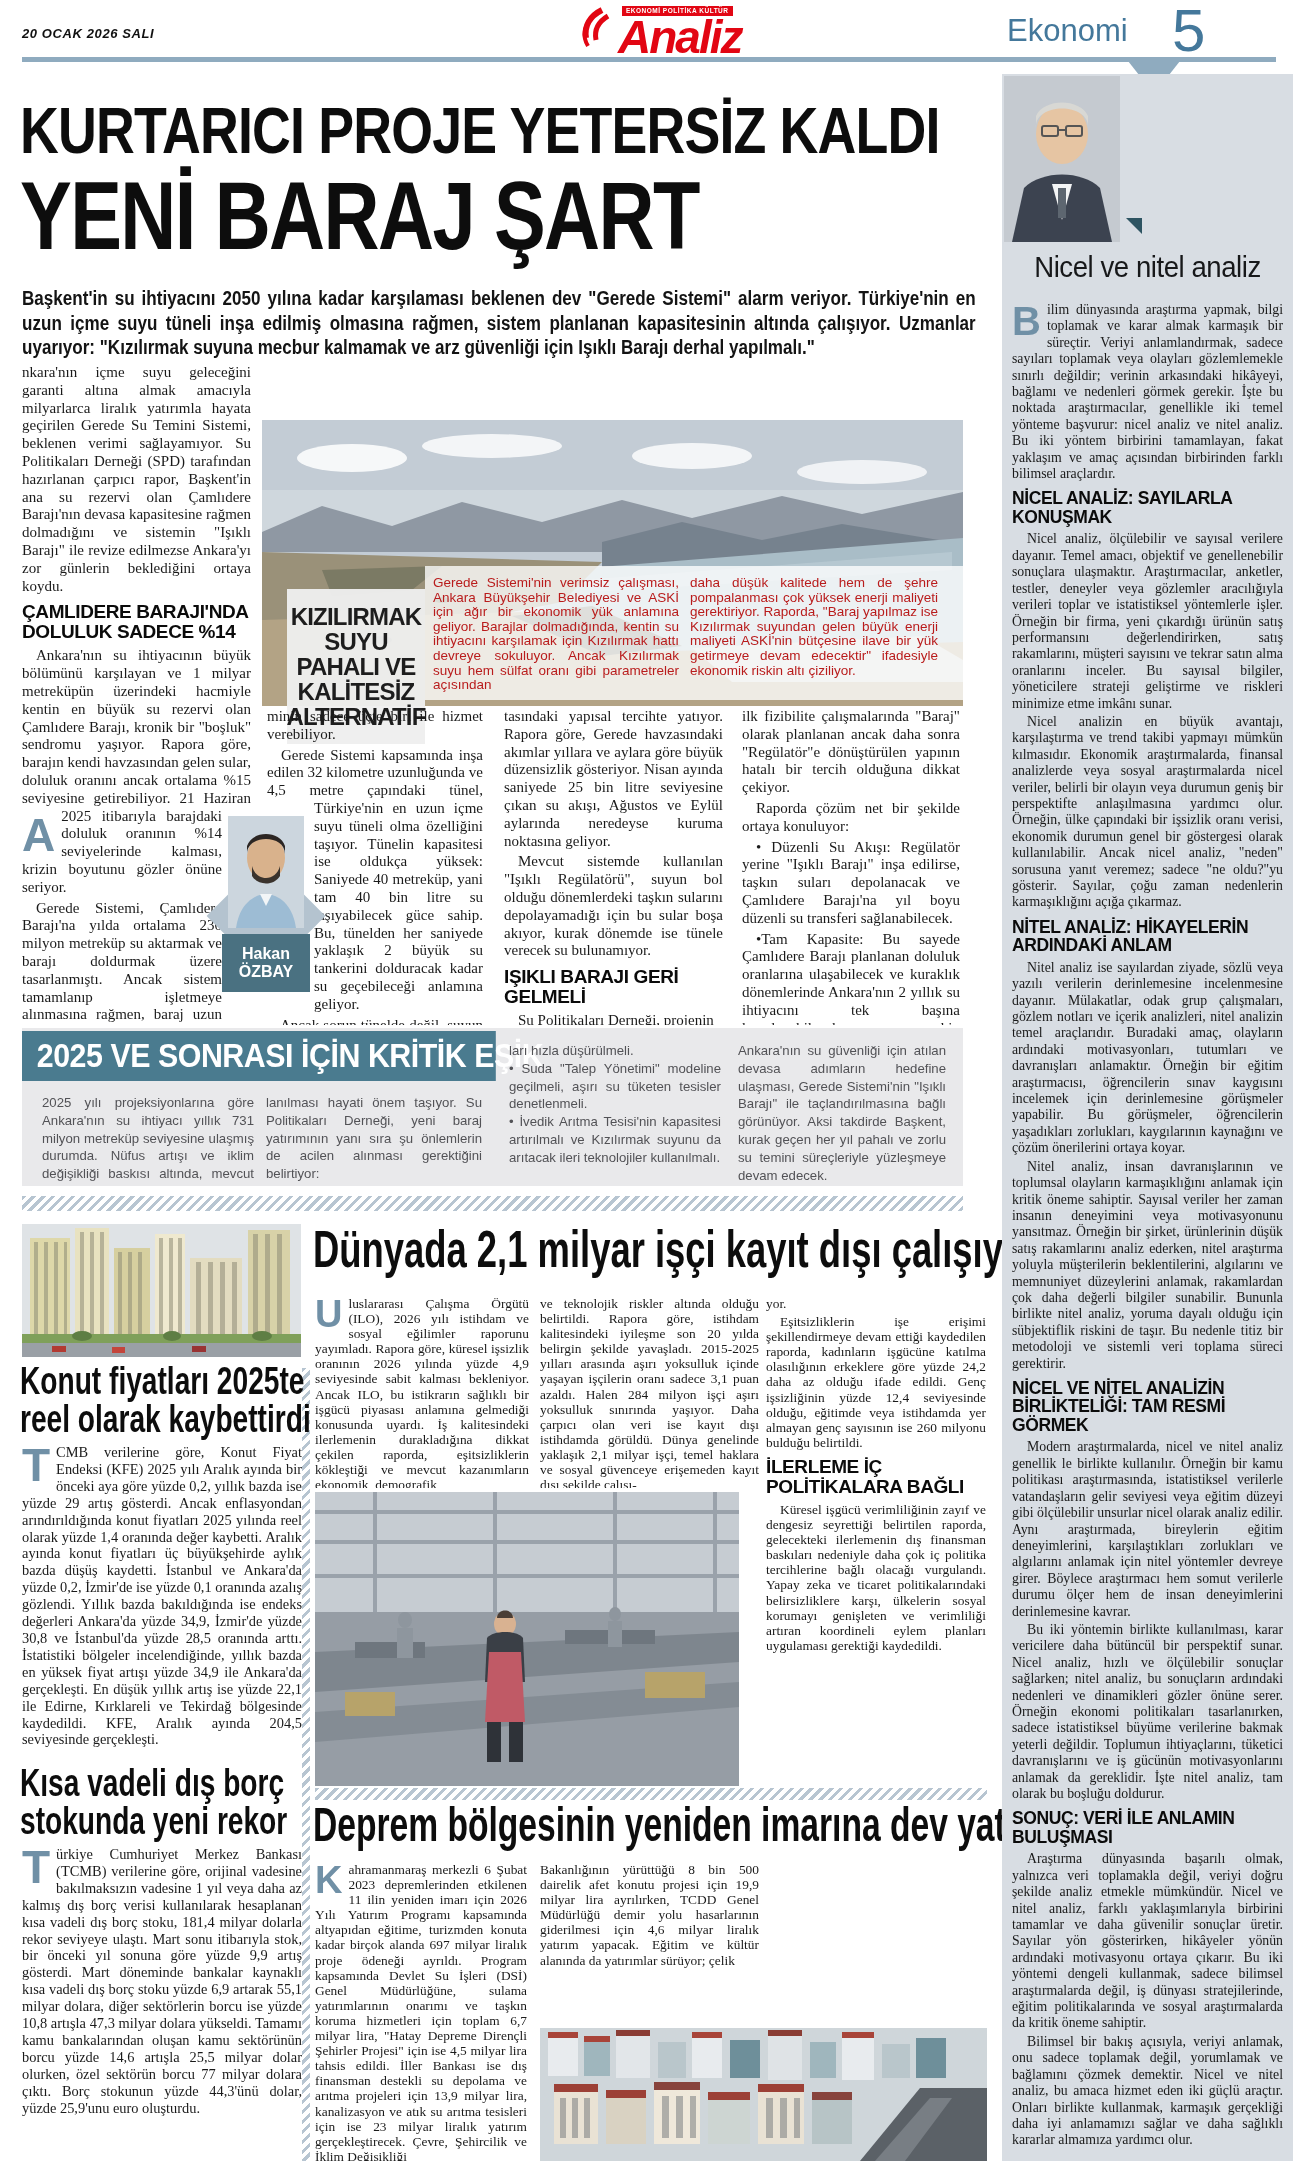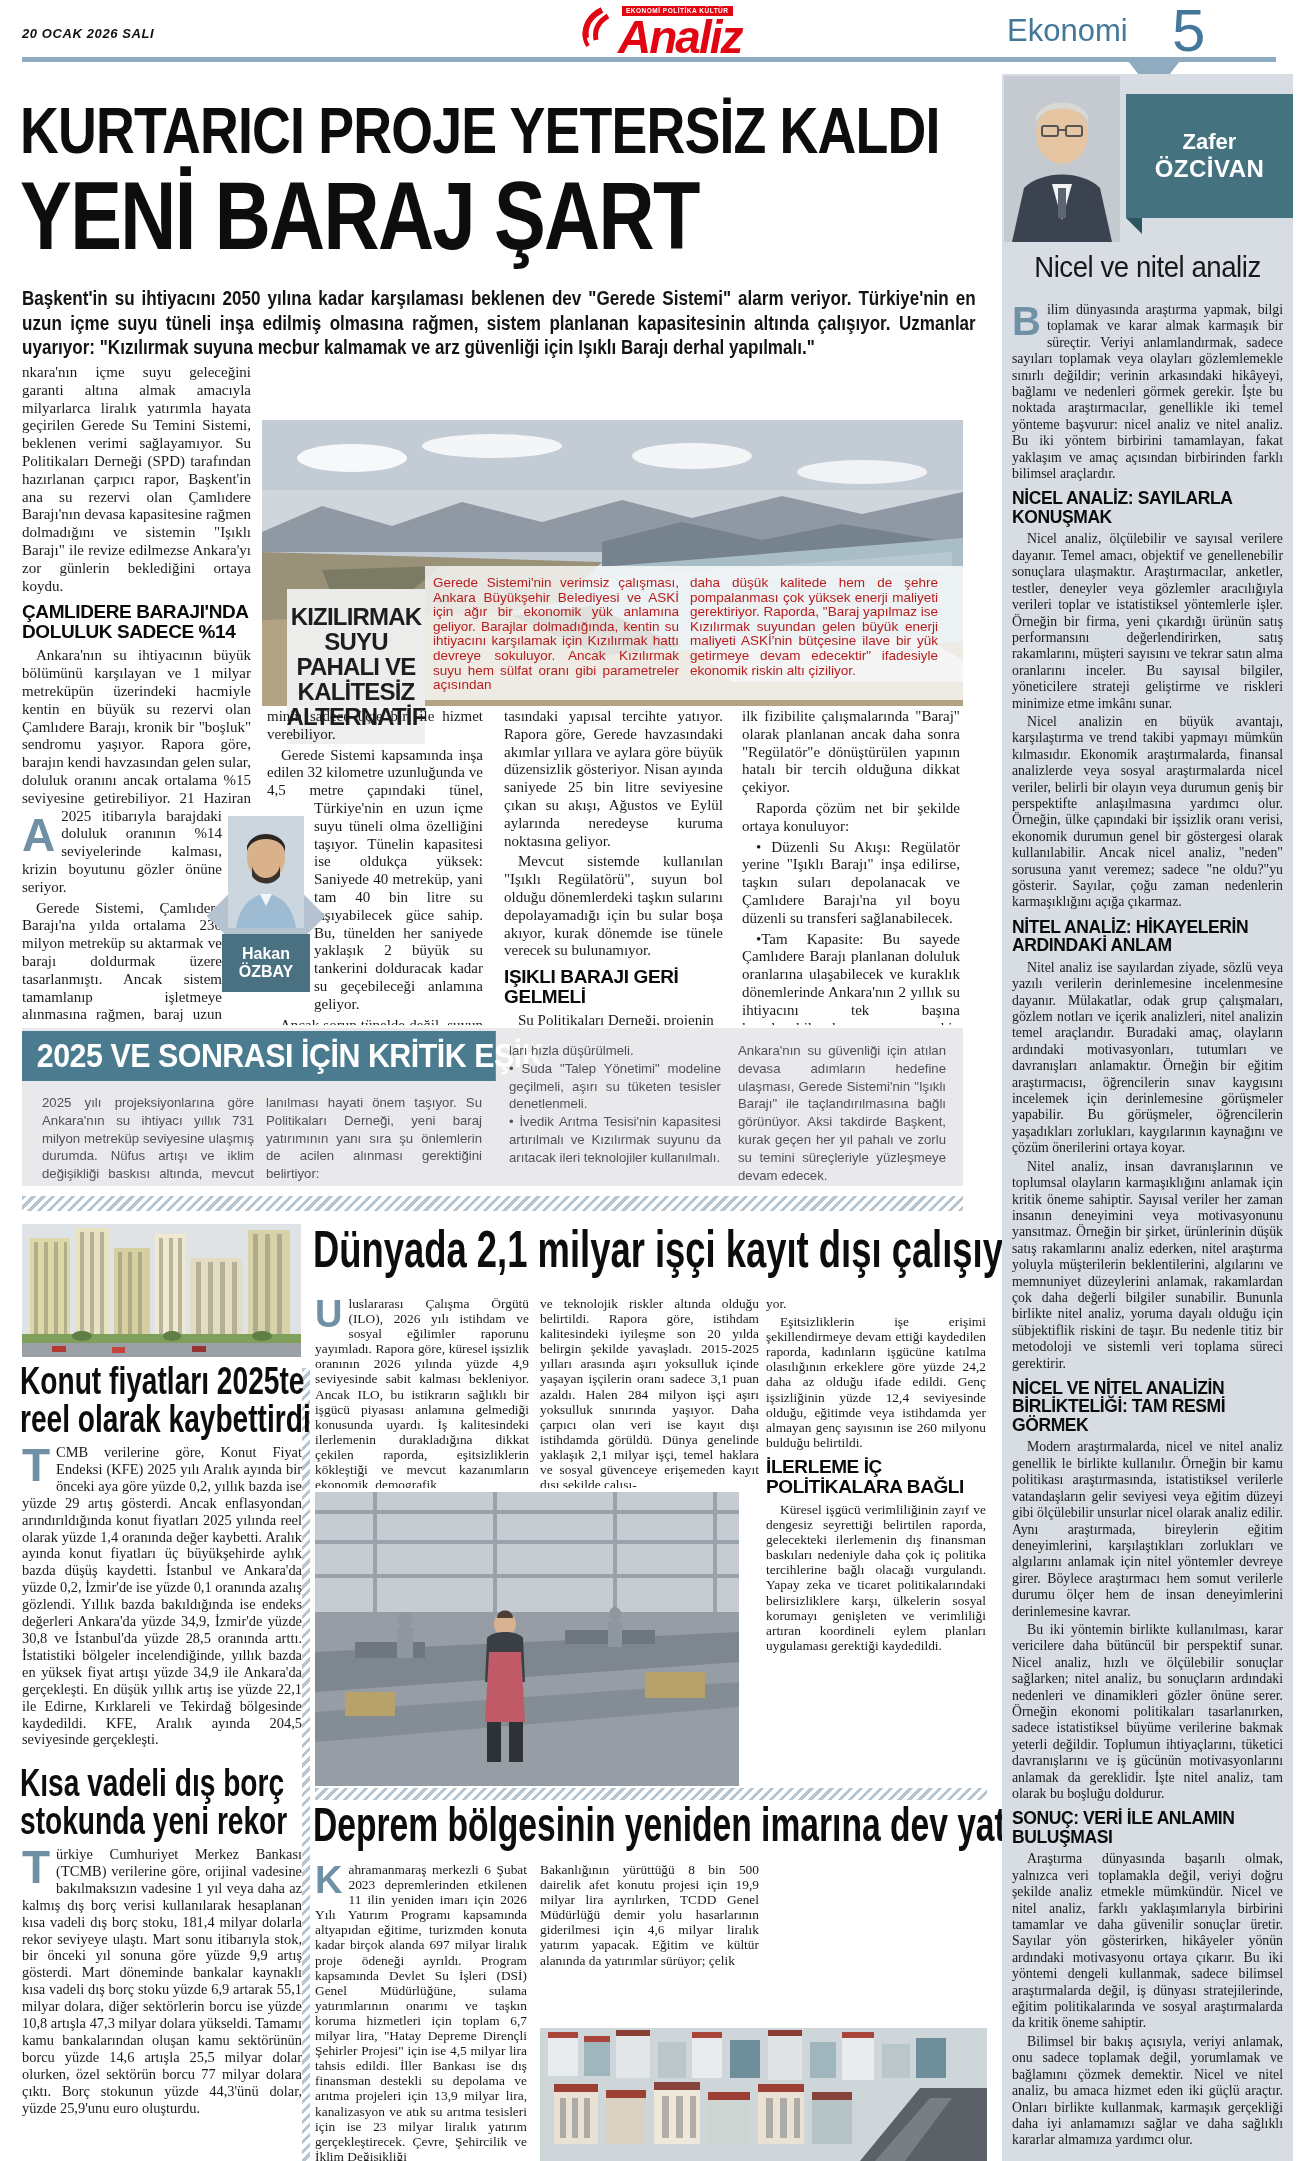--- a/index.html
+++ b/index.html
@@ -367,24 +367,20 @@
         <path d="M32 52 C30 26 86 26 84 52 L84 40 C76 22 40 22 32 40 Z" fill="#d8d8d4"></path>
         <rect x="38" y="50" width="16" height="10" rx="2" fill="none" stroke="#555" stroke-width="2"></rect>
         <rect x="62" y="50" width="16" height="10" rx="2" fill="none" stroke="#555" stroke-width="2"></rect>
         <line x1="54" y1="54" x2="62" y2="54" stroke="#555" stroke-width="2"></line>
         <path d="M8 166 L20 112 C38 94 78 94 96 112 L108 166 Z" fill="#3c4350"></path>
         <polygon points="48,108 68,108 58,144" fill="#f4f5f6"></polygon>
         <rect x="54" y="112" width="8" height="30" fill="#5d6670"></rect>
       </svg>
     </div>
     <div class="plate-fold" style="left:124px;top:144px;"></div>
-    <div class="abs plate" style="left:124px;top:20px;width:167px;height:124px;">
-      <span class="pf">Zafer</span>
-      <span class="pl">ÖZCİVAN</span>
-    </div>
     <div class="abs ctitle" style="left:8px;top:176px;width:275px;">Nicel ve nitel analiz</div>
     <div class="abs serif s13c cbody" style="left:10px;top:228px;width:271px;height:1848px;">
       <p><span class="dc" style="font-size:40px;line-height:32px;">B</span><span>ilim dünyasında araştırma yapmak, bilgi toplamak ve karar almak karmaşık bir süreçtir. Veriyi anlamlandırmak, sadece sayıları toplamak veya olayları gözlemlemekle sınırlı değildir; verinin arkasındaki hikâyeyi, bağlamı ve nedenleri görmek gerekir. İşte bu noktada araştırmacılar, genellikle iki temel yönteme başvurur: nicel analiz ve nitel analiz. Bu iki yöntem birbirini tamamlayan, fakat yaklaşım ve amaç açısından birbirinden farklı bilimsel araçlardır.</span></p>
       <div class="sub smaller">NİCEL ANALİZ: SAYILARLA KONUŞMAK</div>
       <p class="ind">Nicel analiz, ölçülebilir ve sayısal verilere dayanır. Temel amacı, objektif ve genellenebilir sonuçlara ulaşmaktır. Araştırmacılar, anketler, testler, deneyler veya gözlemler aracılığıyla verileri toplar ve istatistiksel yöntemlerle işler. Örneğin bir firma, yeni çıkardığı ürünün satış performansını değerlendirirken, satış rakamlarını, müşteri sayısını ve tekrar satın alma oranlarını inceler. Bu sayısal bilgiler, yöneticilere strateji geliştirme ve riskleri minimize etme imkânı sunar.</p>
       <p class="ind">Nicel analizin en büyük avantajı, karşılaştırma ve trend takibi yapmayı mümkün kılmasıdır. Ekonomik araştırmalarda, finansal analizlerde veya sosyal araştırmalarda nicel veriler, belirli bir olayın veya durumun geniş bir perspektifte anlaşılmasına yardımcı olur. Örneğin, ülke çapındaki bir işsizlik oranı verisi, ekonomik durumun genel bir göstergesi olarak kullanılabilir. Ancak nicel analiz, "neden" sorusuna yanıt veremez; sadece "ne oldu?"yu gösterir. Sayılar, çoğu zaman nedenlerin karmaşıklığını açığa çıkarmaz.</p>
       <div class="sub smaller">NİTEL ANALİZ: HİKAYELERİN ARDINDAKİ ANLAM</div>
       <p class="ind">Nitel analiz ise sayılardan ziyade, sözlü veya yazılı verilerin derinlemesine incelenmesine dayanır. Mülakatlar, odak grup çalışmaları, gözlem notları ve içerik analizleri, nitel analizin temel araçlarıdır. Buradaki amaç, olayların ardındaki motivasyonları, tutumları ve davranışları anlamaktır. Örneğin bir eğitim araştırmacısı, öğrencilerin sınav kaygısını incelemek için derinlemesine görüşmeler yapabilir. Bu görüşmeler, öğrencilerin yaşadıkları zorlukları, kaygılarının kaynağını ve çözüm önerilerini ortaya koyar.</p>
       <p class="ind">Nitel analiz, insan davranışlarının ve toplumsal olayların karmaşıklığını anlamak için kritik öneme sahiptir. Sayısal veriler her zaman insanın deneyimini veya motivasyonunu yansıtmaz. Örneğin bir şirket, ürünlerinin düşük satış rakamlarını analiz ederken, nitel araştırma yoluyla müşterilerin beklentilerini, algılarını ve memnuniyet düzeylerini anlamak, rakamlardan çok daha değerli bilgiler sunabilir. Bununla birlikte nitel analiz, yoruma dayalı olduğu için sübjektiflik riskini de taşır. Bu nedenle titiz bir metodoloji ve sistemli veri toplama süreci gerektirir.</p>
       <div class="sub smaller">NİCEL VE NİTEL ANALİZİN BİRLİKTELİĞİ: TAM RESMİ GÖRMEK</div>

